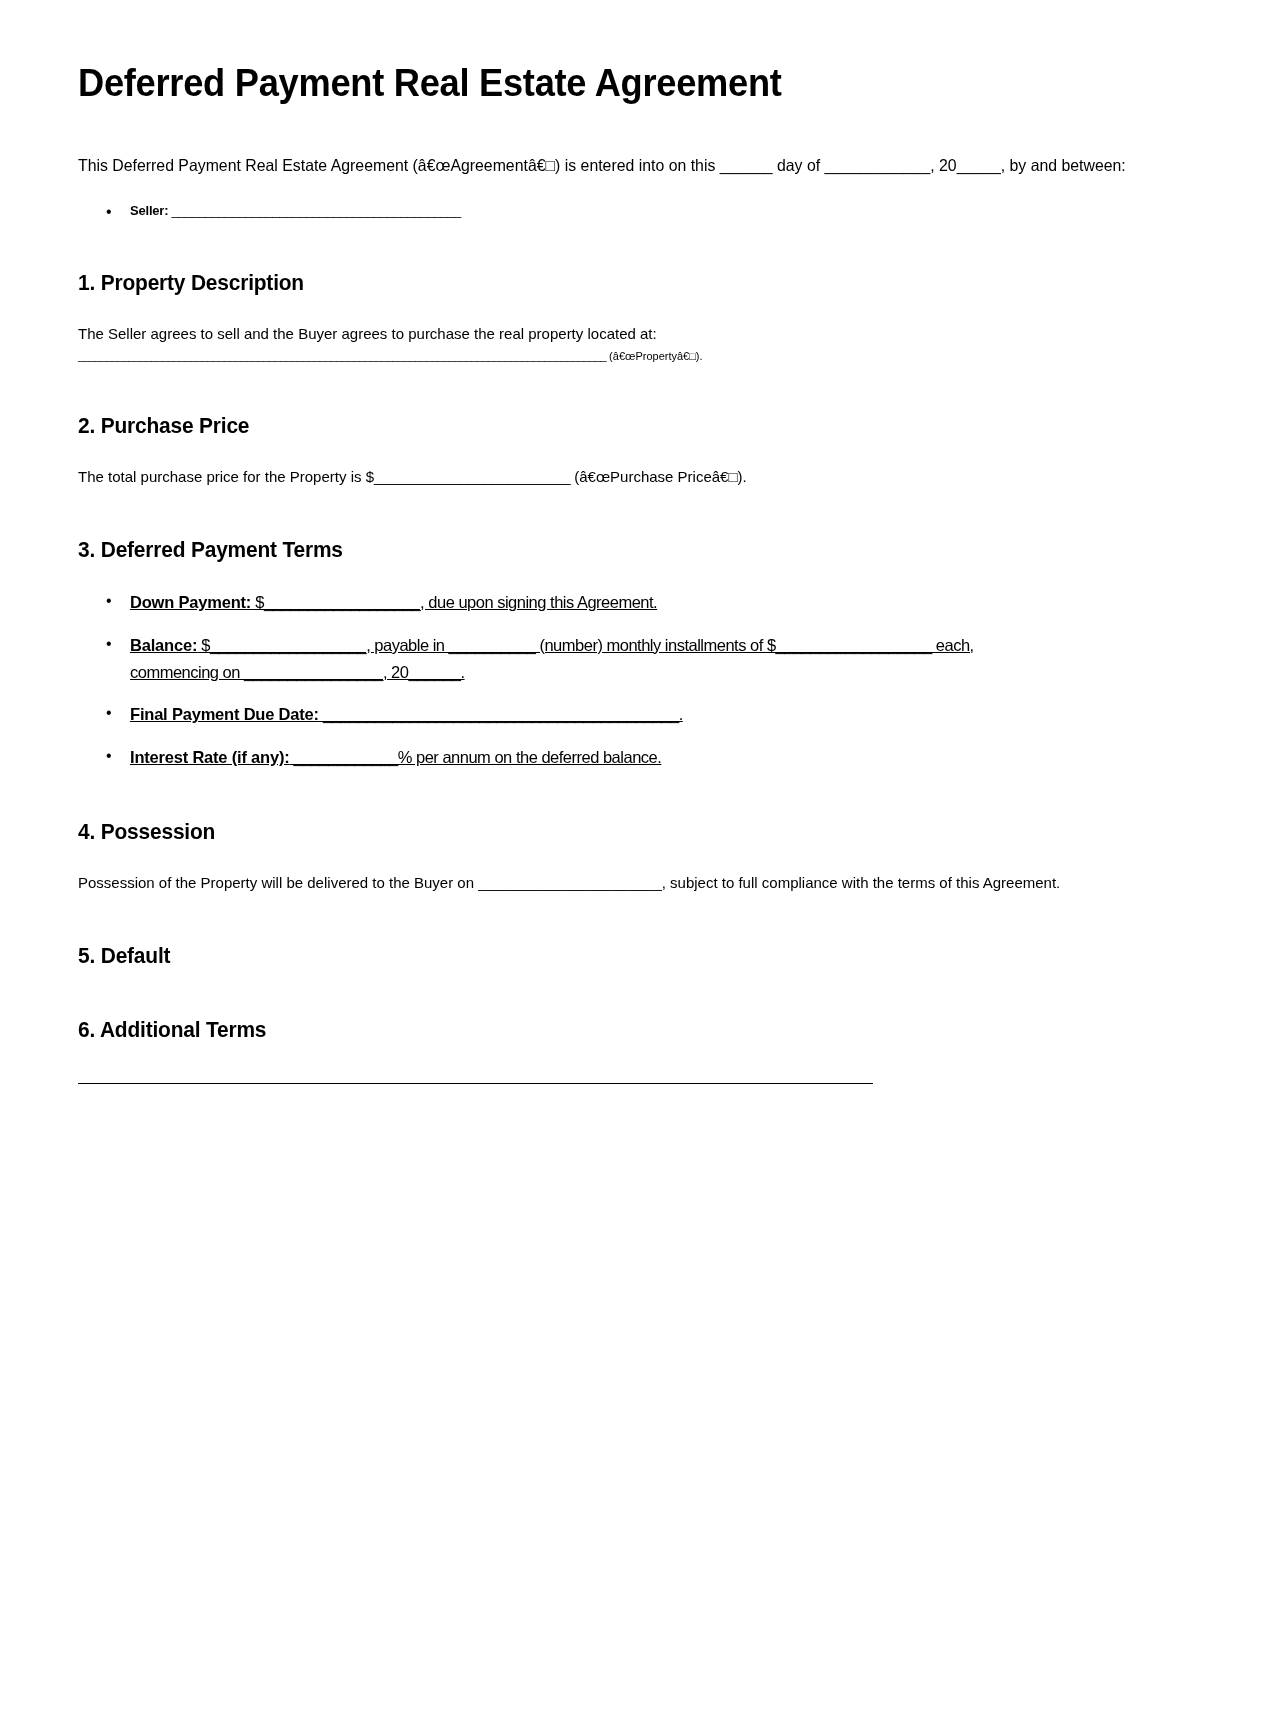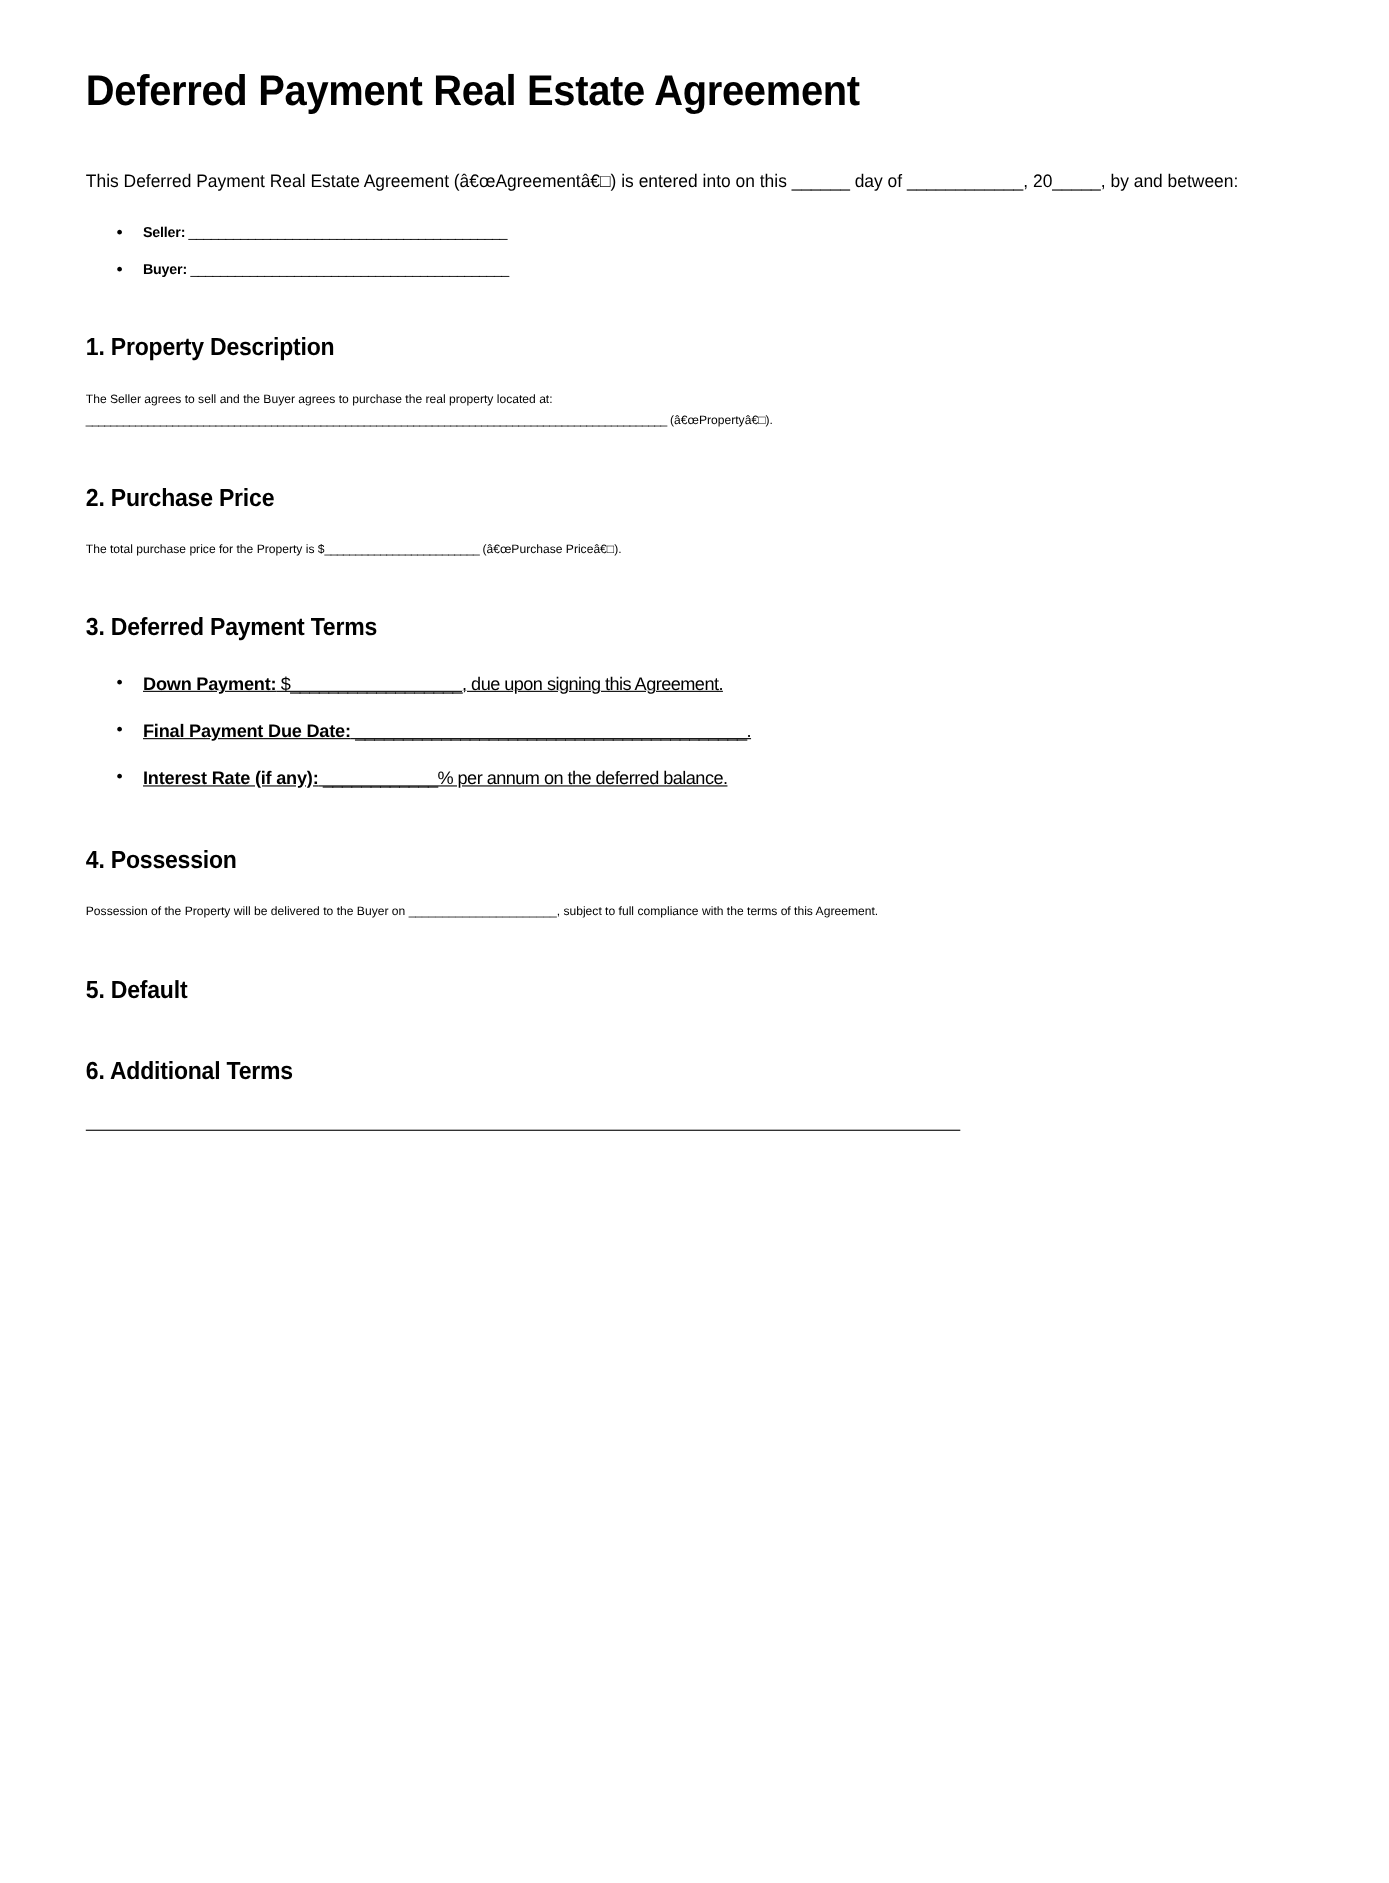--- a/index.html
+++ b/index.html
@@ -75,21 +75,21 @@
   h2.section {
     font-family: "Liberation Sans", sans-serif;
     font-weight: bold;
     font-size: 22.5px;
     letter-spacing: -0.2px;
     transform: scaleX(0.93);
     transform-origin: left center;
     margin: 48px 0 0 0;
   }
   p.body {
-    font-size: 11px;
+    font-size: 15px;
     line-height: 1.6;
     margin: 26px 0 0 0;
   }
   p.body.nowrap { white-space: nowrap; }
   .fill {
     letter-spacing: -0.5px;
   }
   .prop-line {
     font-size: 11px;
     line-height: 1.6;
@@ -132,34 +132,34 @@
 <body>
 
 <div class="page">
 
   <h1 class="doc-title">Deferred Payment Real Estate Agreement</h1>
 
   <p class="intro">This Deferred Payment Real Estate Agreement (â€œAgreementâ€□) is entered into on this ______ day of ____________, 20_____, by and between:</p>
 
   <ul class="bullets">
     <li><span class="lbl">Seller:</span><span class="fill"> ___________________________________________</span></li>
-    <li><span class="lbl">Buyer:</span><span class="fill"> ___________________________________________</span></li>
   </ul>
 
 
   <h2 class="section">1. Property Description</h2>
   <p class="body">The Seller agrees to sell and the Buyer agrees to purchase the real property located at:</p>
   <p class="prop-line"><span class="fill">______________________________________________________________________________________________</span><span> (â€œPropertyâ€□).</span></p>
 
   <h2 class="section">2. Purchase Price</h2>
   <p class="body nowrap"><span>The total purchase price for the Property is $</span><span class="fill">_________________________</span><span> (â€œPurchase Priceâ€□).</span></p>
 
   <h2 class="section">3. Deferred Payment Terms</h2>
   <ul class="sec3-list">
     <li><span class="lbl">Down Payment:</span><span class="fill"> $__________________, due upon signing this Agreement.</span></li>
+    <li><span class="lbl">Balance:</span><span class="fill"> $__________________, payable in __________ (number) monthly installments of $__________________ each, commencing on ________________, 20______.</span></li>
     <li><span class="lbl">Final Payment Due Date:</span><span class="fill"> _________________________________________.</span></li>
     <li><span class="lbl">Interest Rate (if any):</span><span class="fill"> ____________% per annum on the deferred balance.</span></li>
   </ul>
 
   <h2 class="section">4. Possession</h2>
   <p class="body nowrap">Possession of the Property will be delivered to the Buyer on ______________________, subject to full compliance with the terms of this Agreement.</p>
 
   <h2 class="section">5. Default</h2>
 
   <h2 class="section">6. Additional Terms</h2>

